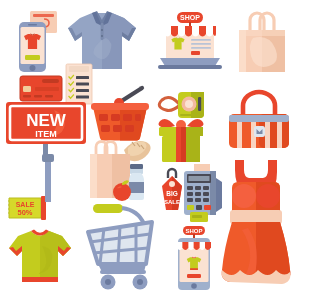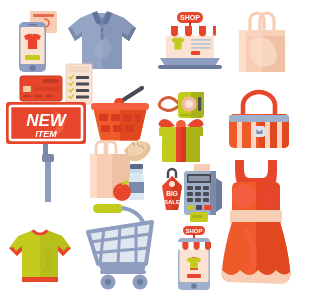--- a/index.html
+++ b/index.html
@@ -152,21 +152,21 @@
       <path d="M24,15 q-10,-12 -18,-5 q-7,7 4,10 q6,2 14,-5 Z" fill="none" stroke="#d3603c" stroke-width="3"></path>
       <rect x="22" y="2" width="26" height="26" rx="4" fill="#c3cc1e"></rect>
       <path d="M35,2 L48,2 a4,4 0 0 1 0,0 L48,24 a4,4 0 0 1 -4,4 L35,28 Z" fill="#a9b318"></path>
       <circle cx="33" cy="14" r="7.5" fill="#f4b9a0"></circle>
       <circle cx="33" cy="14" r="4" fill="#fbe2d2"></circle>
       <rect x="42" y="7" width="3.2" height="14" rx="1.2" fill="#4a4a55"></rect>
       <rect x="24" y="24" width="22" height="2" rx="1" fill="#a9b318"></rect>
     </svg>
   </div>
 
-  <div class="ic" style="left:4px;top:100px;font-style:italic;">
+  <div class="ic" style="left:4px;top:100px;">
     <svg width="86" height="56" viewBox="0 0 86 56">
       <rect x="39" y="38" width="5" height="18" fill="#7b8aa8"></rect>
       <rect x="2" y="2" width="80" height="42" rx="3" fill="#e8462c"></rect>
       <rect x="6" y="6" width="72" height="34" rx="2" fill="none" stroke="#ffffff" stroke-width="2.6"></rect>
       <path d="M50,10 q14,6 10,18 q-3,8 -14,8 q12,-12 4,-26 Z" fill="#f4603f" opacity="0.85"></path>
       <text class="lbl" x="42" y="26" font-size="17" fill="#ffffff" text-anchor="middle">NEW</text>
       <text class="lbl" x="42" y="37" font-size="9" fill="#ffffff" text-anchor="middle">ITEM</text>
     </svg>
   </div>
 
@@ -222,20 +222,35 @@
       <path d="M44,33 q-3,3 -3,8 L41,58 a2,2 0 0 0 2,2 L54,60 a2,2 0 0 0 2,-2 L56,41 q0,-5 -3,-8 Z" fill="#dbe8f2"></path>
       <rect x="41" y="42" width="15" height="11" fill="#7b8aa8"></rect>
       <rect x="42" y="24" width="13" height="5" rx="1.2" fill="#5c6b88"></rect>
 
       <circle cx="34" cy="52" r="9" fill="#e8462c"></circle>
       <path d="M34,43 q4,-4 7,-2 q-2,4 -7,4 Z" fill="#c3cc1e"></path>
       <path d="M29,48 q3,-3 5,-1 q-4,2 -5,1 Z" fill="#f4603f"></path>
     </svg>
   </div>
 
+  <div class="ic" style="left:8px;top:192px;">
+    <svg width="40" height="30" viewBox="0 0 40 30">
+      <path d="M1,6 L33,6 L33,26 L1,26 Z" fill="#d6d92a"></path>
+      <path d="M1,6 L33,6 L33,26 L1,26 Z" fill="none" stroke="#b9bd1f" stroke-width="1"></path>
+      <g stroke="#b9bd1f" stroke-width="1">
+        <path d="M1,9 L0,9"></path>
+          <path d="M1,13 L0,13"></path>
+          <path d="M1,17 L0,17"></path>
+          <path d="M1,21 L0,21"></path>
+      </g>
+      <rect x="33" y="4" width="5" height="24" rx="1" fill="#e8462c"></rect>
+      <text class="lbl" x="17" y="15" font-size="7" fill="#e8462c" text-anchor="middle">SALE</text>
+      <text class="lbl" x="17" y="23" font-size="7.5" fill="#e8462c" text-anchor="middle">50%</text>
+    </svg>
+  </div>
 
   <div class="ic" style="left:158px;top:166px;">
     <svg width="28" height="46" viewBox="0 0 28 46">
       <path d="M10,12 L10,7 a4,4 0 0 1 8,0 L18,12" fill="none" stroke="#4a4a55" stroke-width="2.4"></path>
       <path d="M14,10 L24,20 L20,44 L8,44 L4,20 Z" fill="#e8462c"></path>
       <path d="M14,10 L24,20 L20,44 L14,44 Z" fill="#d63b22"></path>
       <circle cx="14" cy="18" r="3" fill="#fbe2d2"></circle>
       <text class="lbl" x="14" y="30" font-size="6.5" fill="#ffffff" text-anchor="middle">BIG</text>
       <text class="lbl" x="14" y="38" font-size="6" fill="#ffffff" text-anchor="middle">SALE</text>
     </svg>

